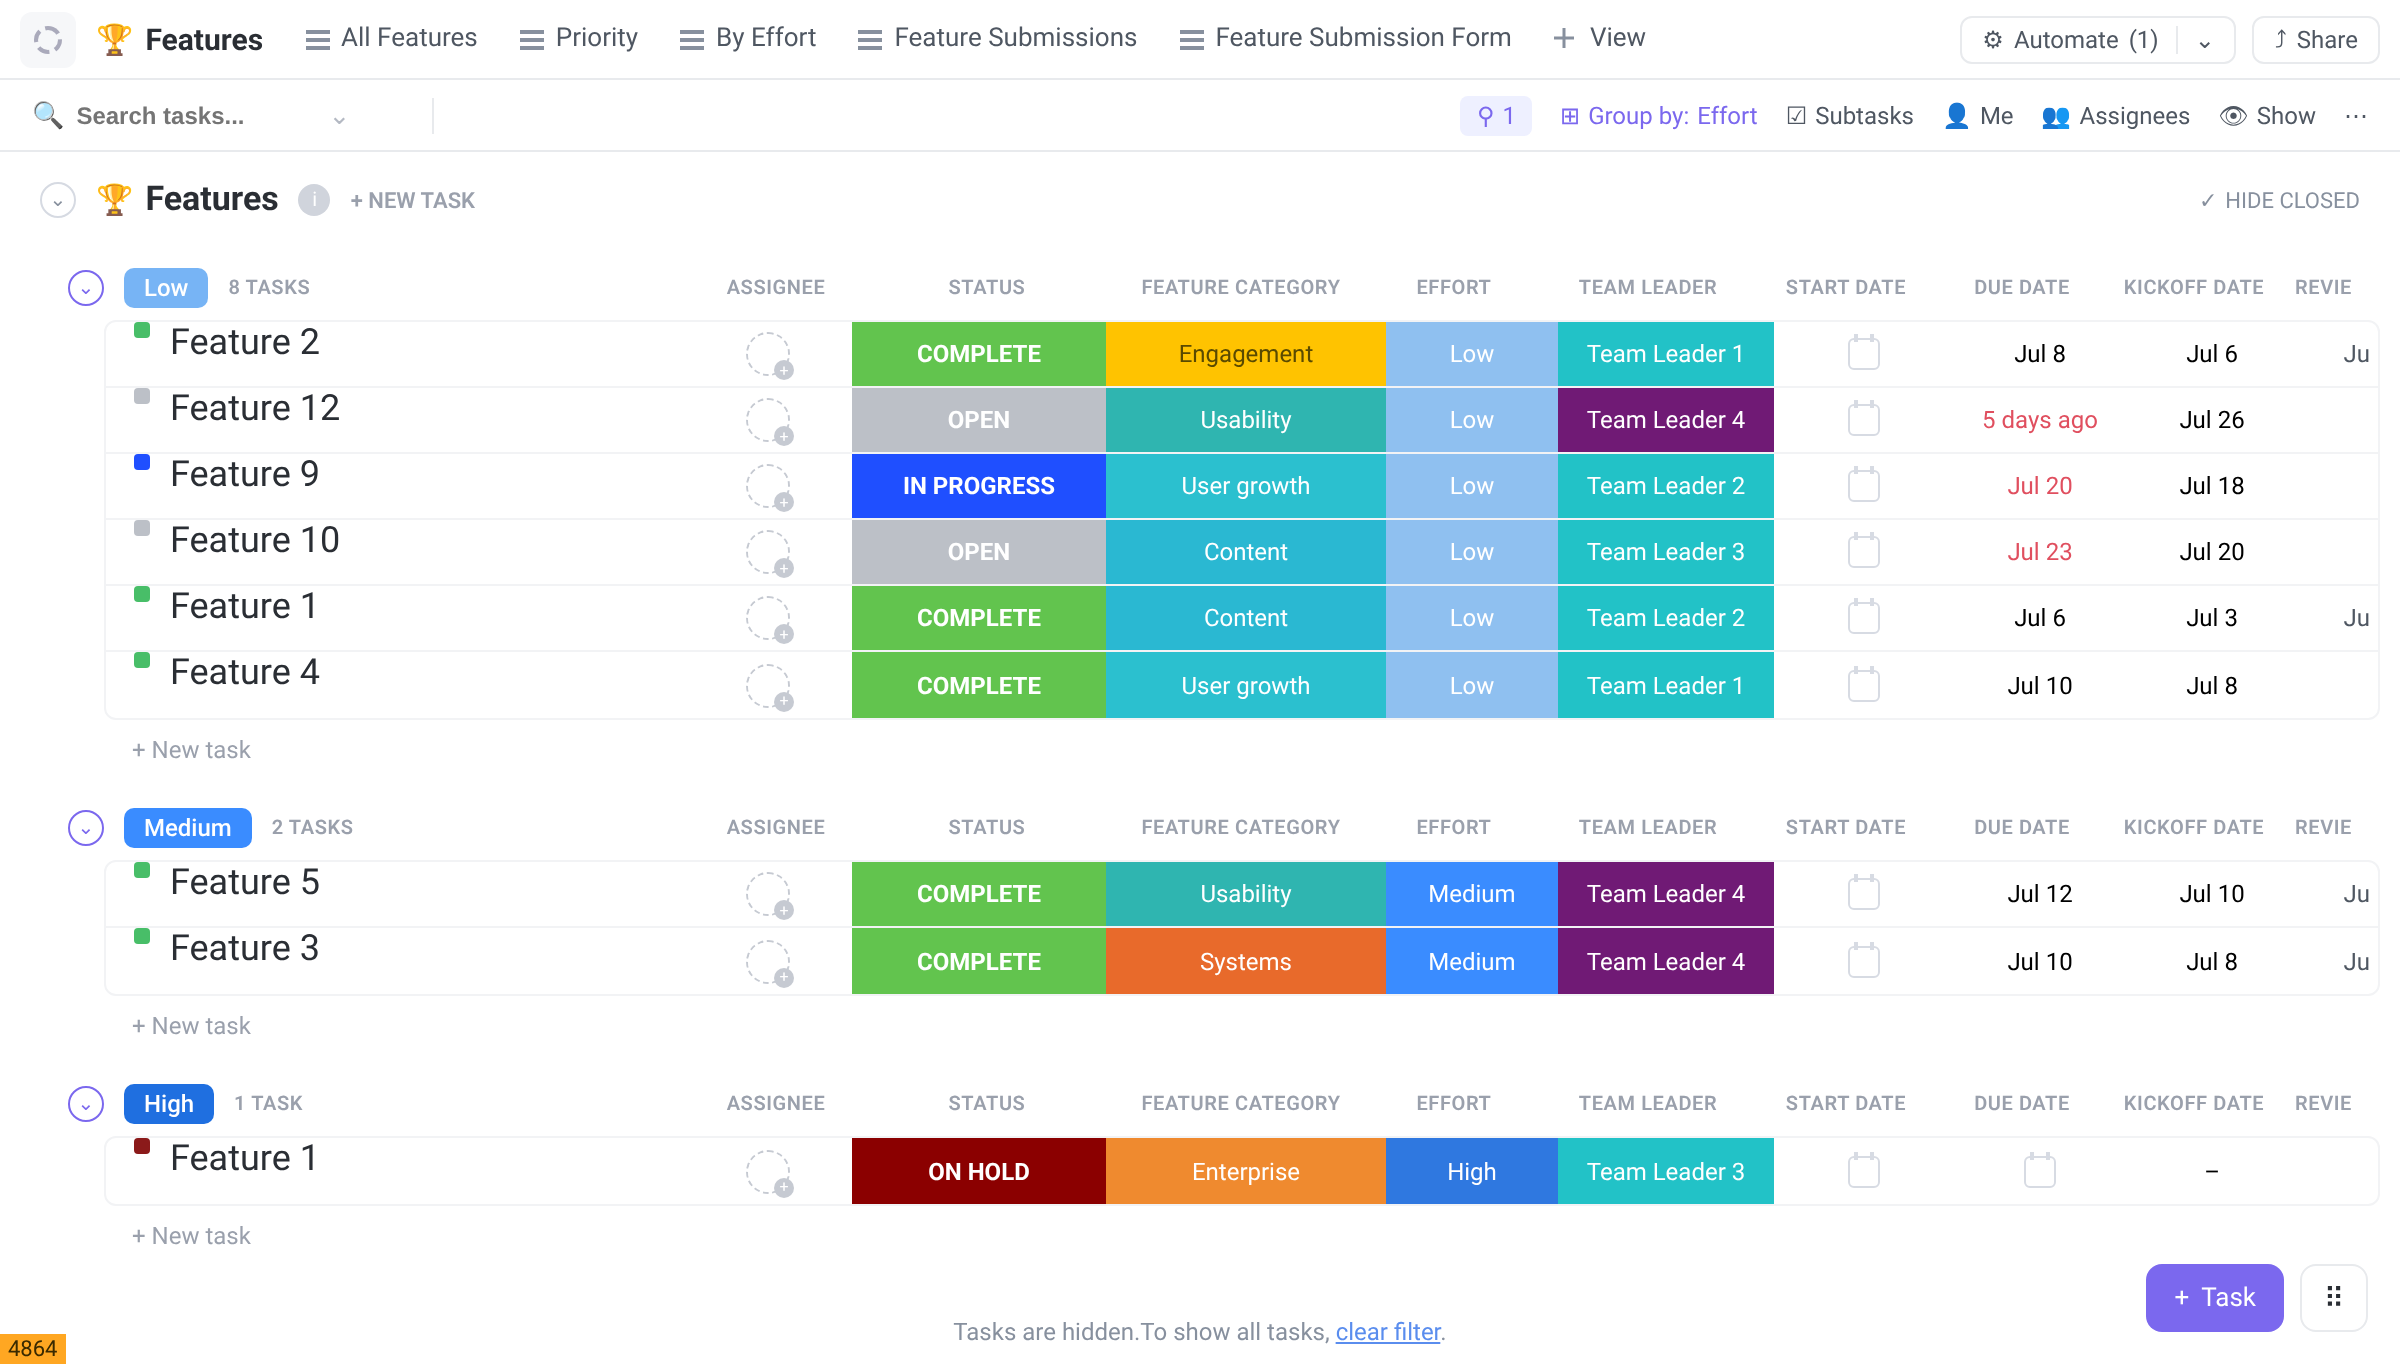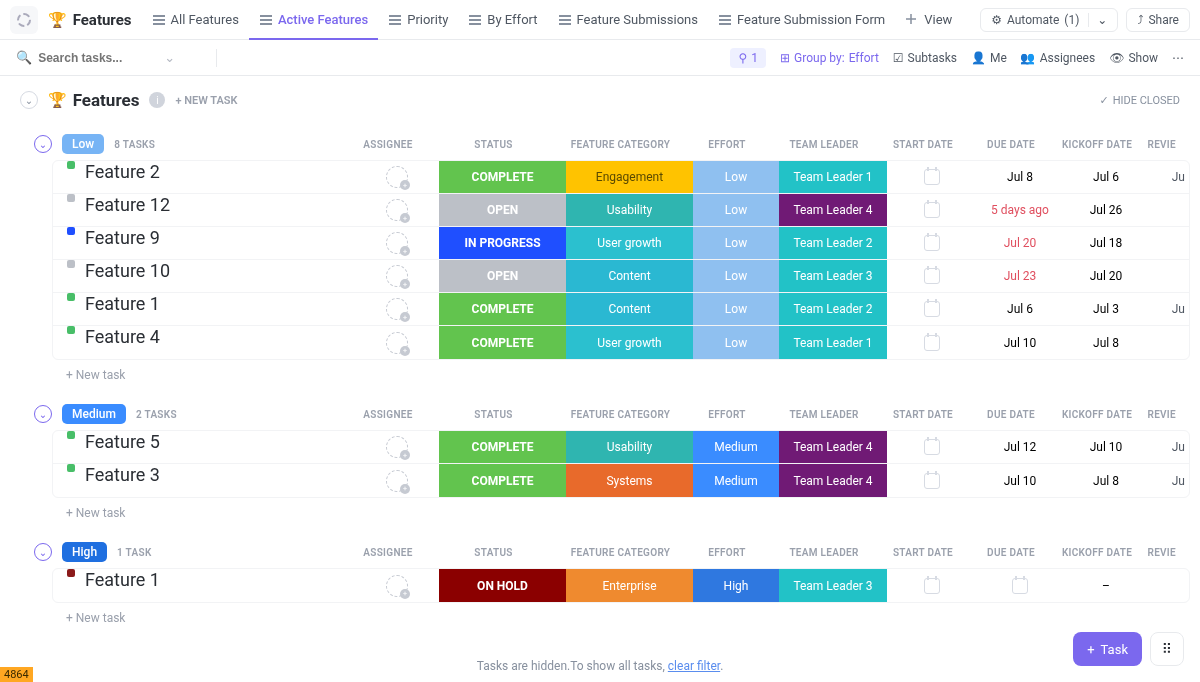--- a/index.html
+++ b/index.html
@@ -61,21 +61,21 @@
 .row-cells{display:flex;align-items:stretch;}
 .cell{display:flex;align-items:center;justify-content:center;color:#fff;font-size:12px;}
 .cell-assignee{width:84px;justify-content:center;}
 .avatar-empty{width:22px;height:22px;border:1px dashed #c6cad2;border-radius:50%;position:relative;}
 .avatar-empty::after{content:"+";position:absolute;right:-3px;bottom:-3px;width:10px;height:10px;border-radius:50%;background:#c6cad2;color:#fff;font-size:8px;display:flex;align-items:center;justify-content:center;}
 .cell-status{width:127px;font-weight:bold;}
 .st-complete{background:#62c44e;}
 .st-open{background:#bcc0c7;}
 .st-progress{background:#1f4fff;}
 .st-hold{background:#8b0000;}
-.cell-cat{width:127px;}
+.cell-cat{width:140px;}
 .cat-eng{background:#ffc300;color:#5a4a00;}
 .cat-usa{background:#2fb5b0;}
 .cat-ugrow{background:#2bc0cf;}
 .cat-content{background:#2ab8d2;}
 .cat-sys{background:#e86a2b;}
 .cat-ent{background:#ef8a2f;}
 .cell-eff{width:86px;}
 .eff-low{background:#8fc0f0;}
 .eff-med{background:#3a8cff;}
 .eff-high{background:#2f78e0;}
@@ -115,30 +115,20 @@
     <div id="views-container" style="display:flex;">
         <div class="view-tab">
           <span class="view-icon">
             <svg width="14" height="14" viewBox="0 0 14 14">
               <rect x="1" y="2" width="12" height="2" fill="#87909e"></rect>
               <rect x="1" y="6" width="12" height="2" fill="#87909e"></rect>
               <rect x="1" y="10" width="12" height="2" fill="#87909e"></rect>
             </svg>
           </span>
           <span>All Features</span>
-        </div>
-        <div class="view-tab active">
-          <span class="view-icon">
-            <svg width="14" height="14" viewBox="0 0 14 14">
-              <rect x="1" y="2" width="12" height="2" fill="#87909e"></rect>
-              <rect x="1" y="6" width="12" height="2" fill="#87909e"></rect>
-              <rect x="1" y="10" width="12" height="2" fill="#87909e"></rect>
-            </svg>
-          </span>
-          <span>Active Features</span>
         </div>
         <div class="view-tab">
           <span class="view-icon">
             <svg width="14" height="14" viewBox="0 0 14 14">
               <rect x="1" y="2" width="12" height="2" fill="#87909e"></rect>
               <rect x="1" y="6" width="12" height="2" fill="#87909e"></rect>
               <rect x="1" y="10" width="12" height="2" fill="#87909e"></rect>
             </svg>
           </span>
           <span>Priority</span>

